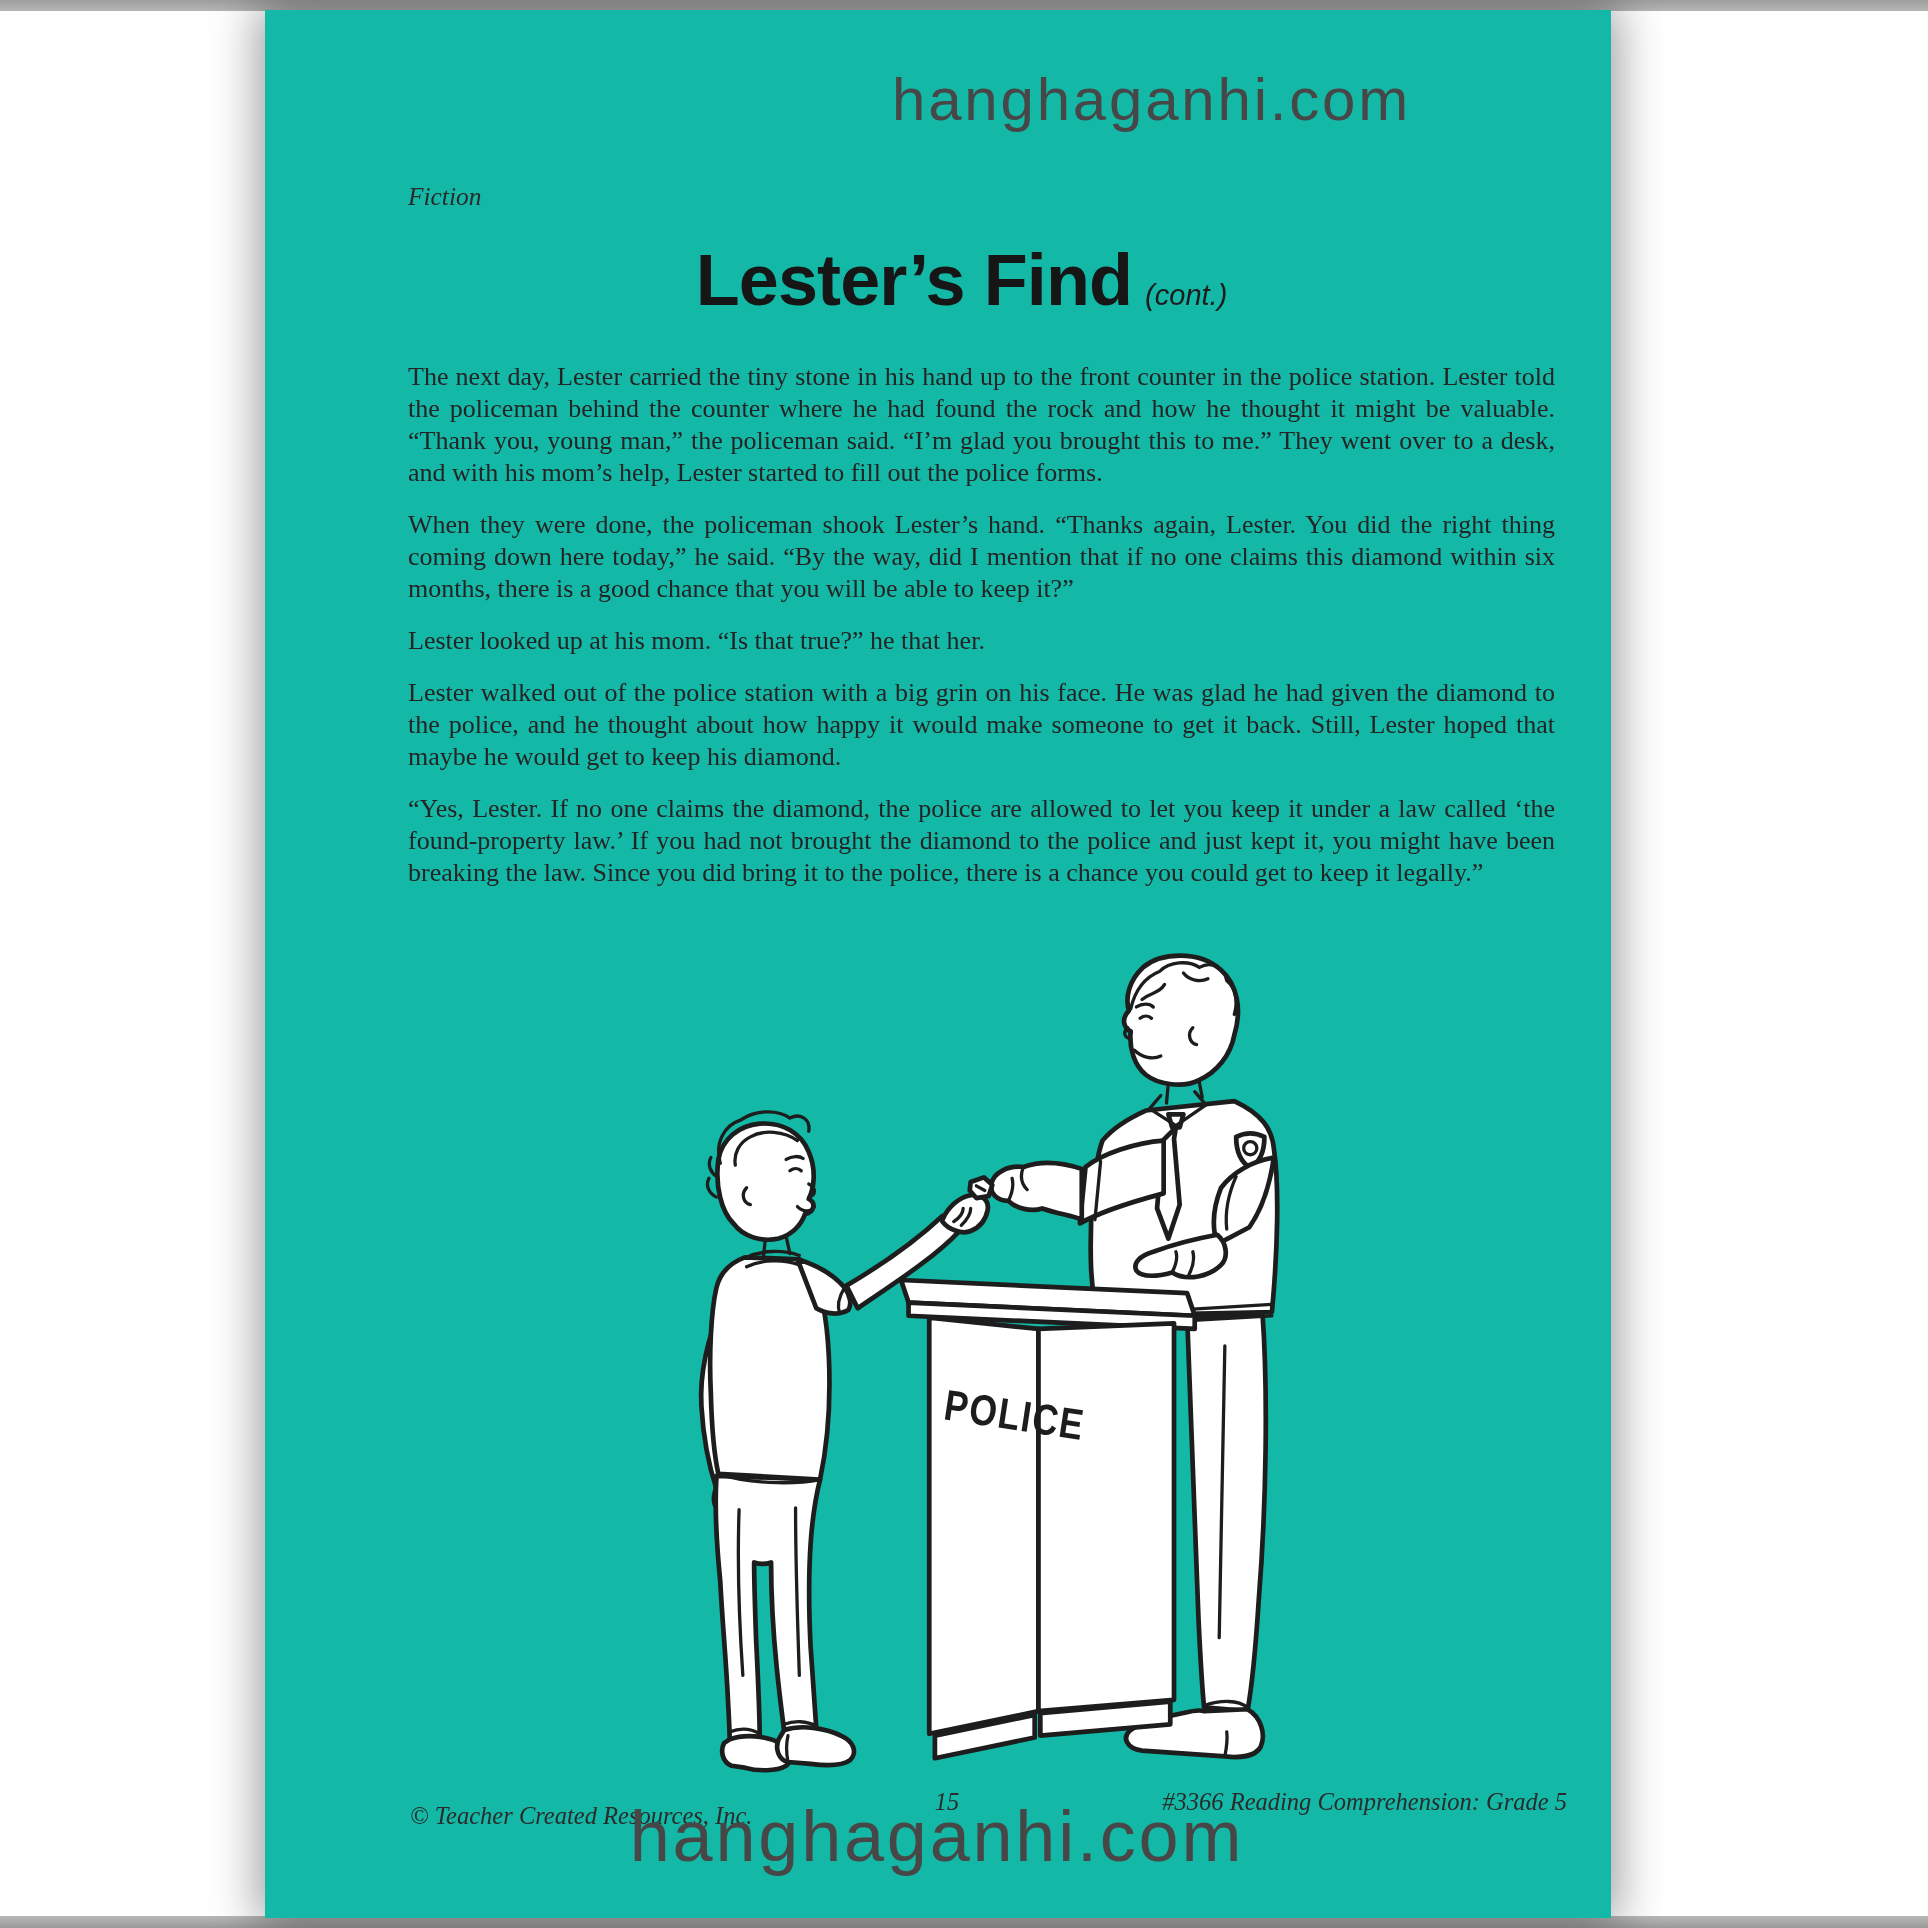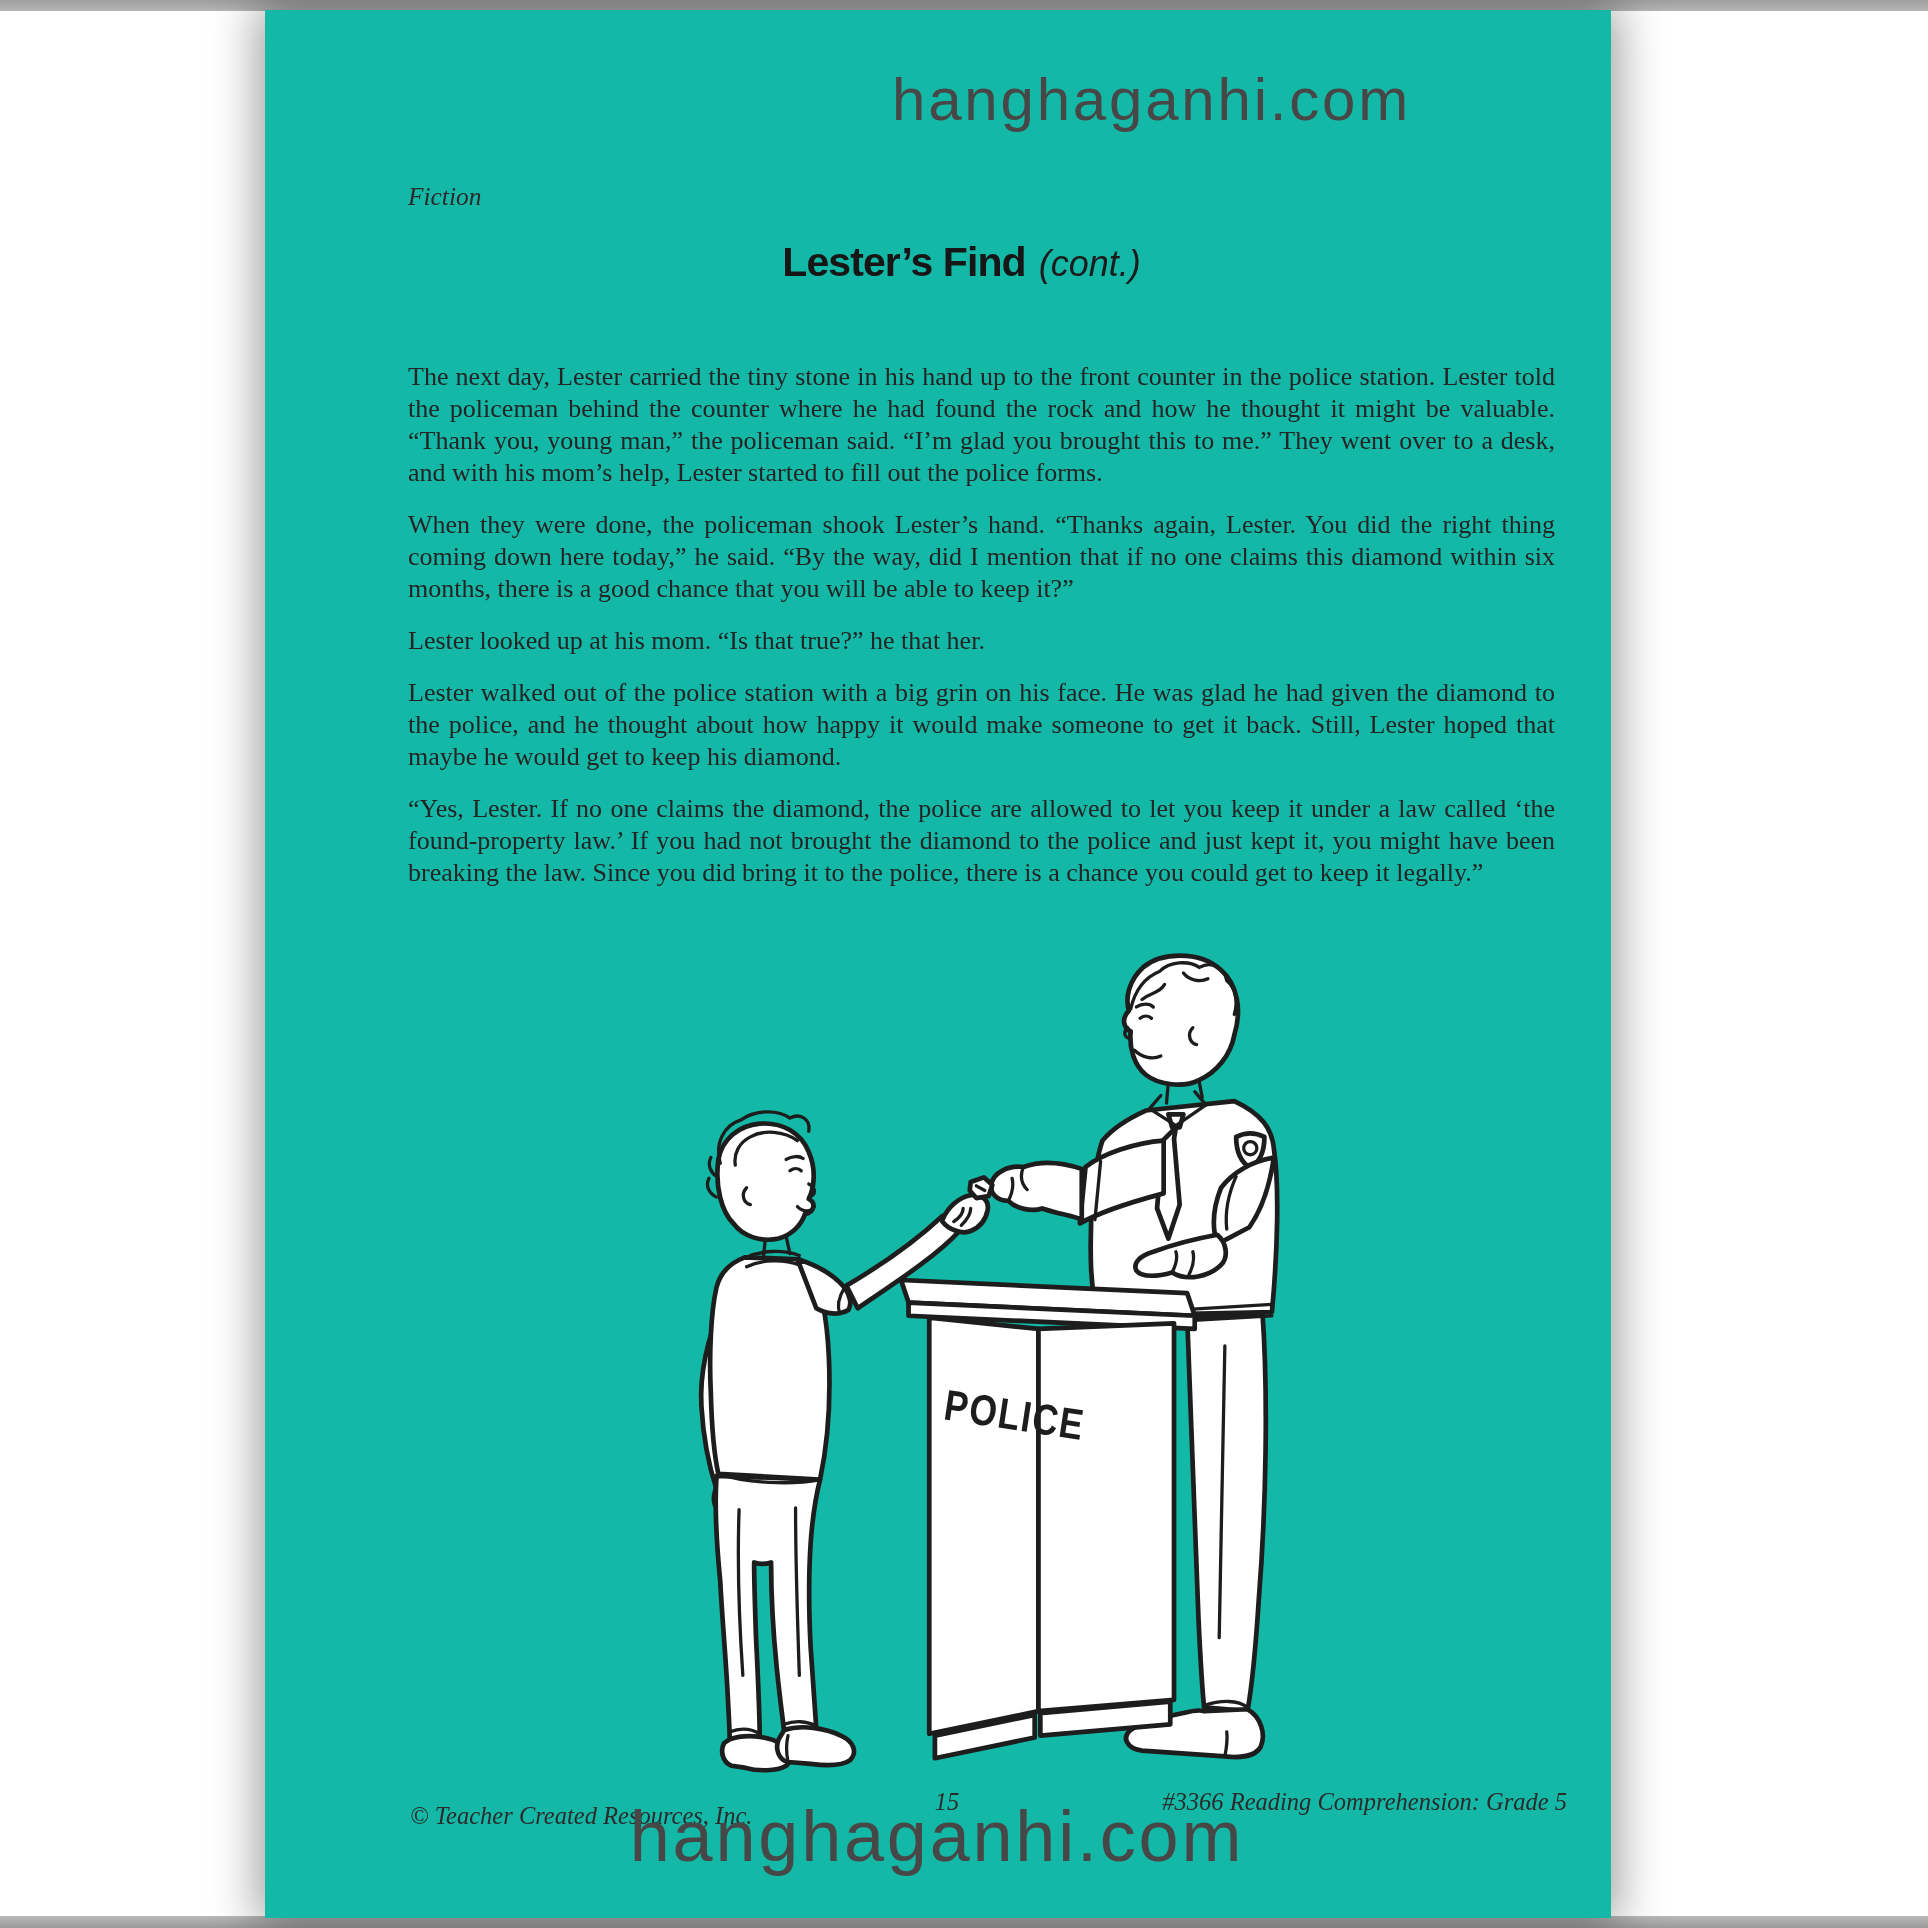--- a/index.html
+++ b/index.html
@@ -29,25 +29,25 @@
     position:absolute;left:143px;top:172px;
     font-style:italic;font-size:25.4px;color:#2a2a2a;
   }
   .title-row{
     position:absolute;left:0;top:229px;width:100%;
     text-align:center;transform:translateX(23.5px);
     white-space:nowrap;
   }
   .title-main{
     font-family:"Liberation Sans", sans-serif;
-    font-weight:bold;font-size:41px;letter-spacing:-0.9px;color:#161616;
+    font-weight:bold;font-size:72px;letter-spacing:-0.9px;color:#161616;
   }
   .title-suffix{
     font-family:"Liberation Sans", sans-serif;
-    font-style:italic;font-size:36px;color:#1c1c1c;margin-left:13px;
+    font-style:italic;font-size:29px;color:#1c1c1c;margin-left:13px;
   }
   .story{
     position:absolute;left:143px;top:339px;width:1147px;
     font-size:26px;line-height:32px;color:#242424;
     text-align:justify;
   }
   .story p{margin:12px 0 20px 0;}
   .illustration{
     position:absolute;left:395px;top:931px;width:659px;height:838px;
   }

